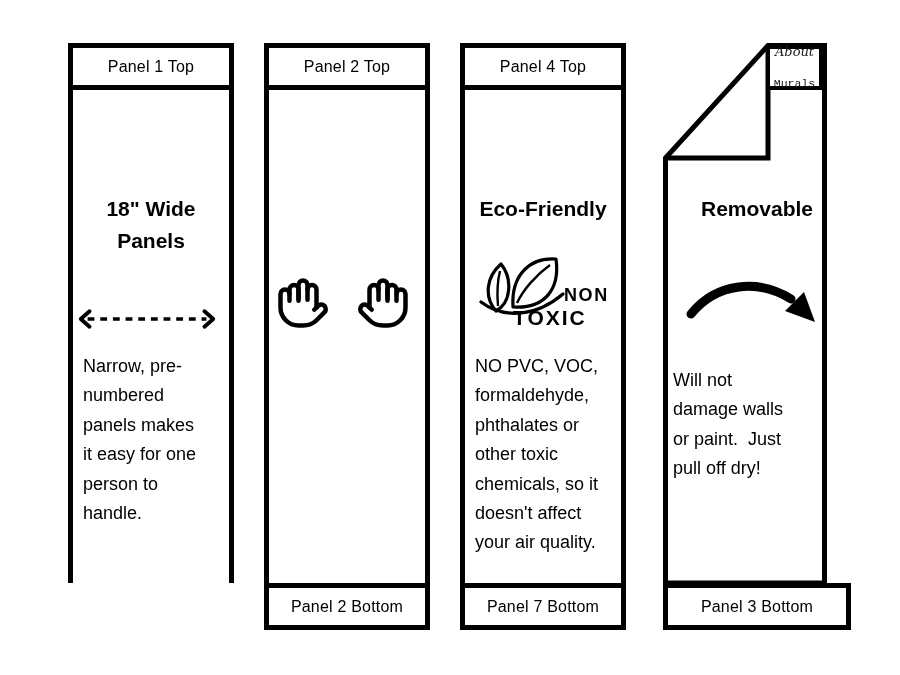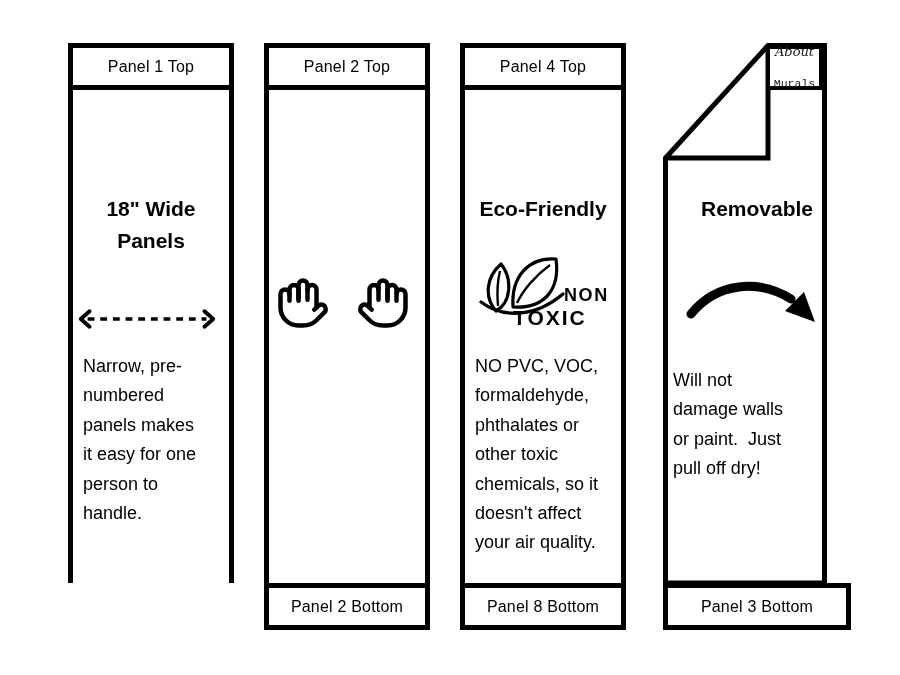--- a/index.html
+++ b/index.html
@@ -102,21 +102,21 @@
           <path d="M23 19 C20 31 20 43 21 54" fill="none" stroke="#000" stroke-width="2.4"></path>
           <path d="M79 7 C52 5 34 24 36 55 C69 57 83 36 79 7 Z" fill="none" stroke="#000" stroke-width="3.2" stroke-linejoin="round"></path>
           <path d="M73 13 C59 23 46 38 40 51" fill="none" stroke="#000" stroke-width="2.4"></path>
           <path d="M4 50 C28 68 60 64 86 42" fill="none" stroke="#000" stroke-width="3.2" stroke-linecap="round"></path>
           <text x="87" y="49" font-size="18" font-weight="600" letter-spacing="1.6" fill="#000" font-family="Liberation Sans, sans-serif">NON</text>
           <text x="36" y="73" font-size="21" font-weight="600" letter-spacing="2" fill="#000" font-family="Liberation Sans, sans-serif">TOXIC</text>
         </svg>
       </div>
       <div class="p-text">NO PVC, VOC,<br>formaldehyde,<br>phthalates or<br>other toxic<br>chemicals, so it<br>doesn't affect<br>your air quality.</div>
     </div>
-    <div class="panel-cap">Panel 8 Bottom</div>
+    <div class="panel-cap">Panel 7 Bottom</div>
   </div>
 
   <div class="panel" style="left:663px; width:188px;">
     <div class="panel4-body">
       <svg class="p4-outline" width="164" height="540" viewBox="0 0 164 540">
         <path d="M105 2.5 L161.5 2.5 L161.5 540 L2.5 540 L2.5 115 Z" fill="#ffffff" stroke="#000" stroke-width="5"></path>
         <path d="M105 2.5 L105 115 L2.5 115" fill="none" stroke="#000" stroke-width="5"></path>
       </svg>
       <div class="logo-box">
         <div class="logo-line1">About</div>

